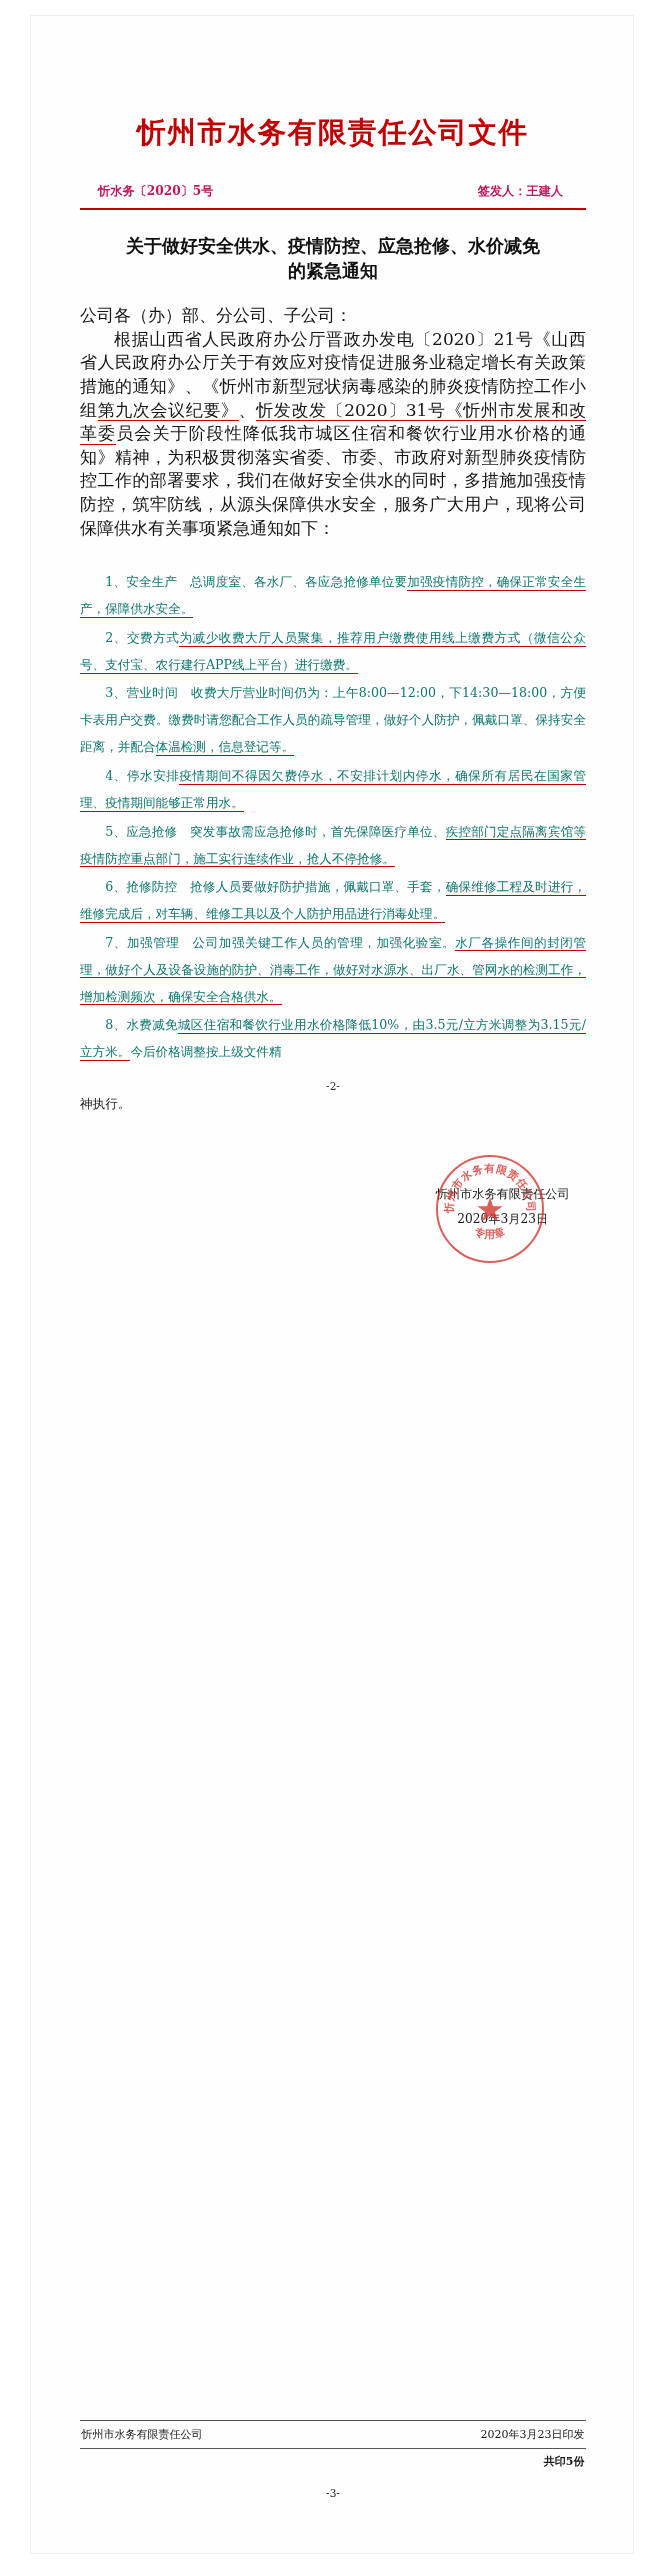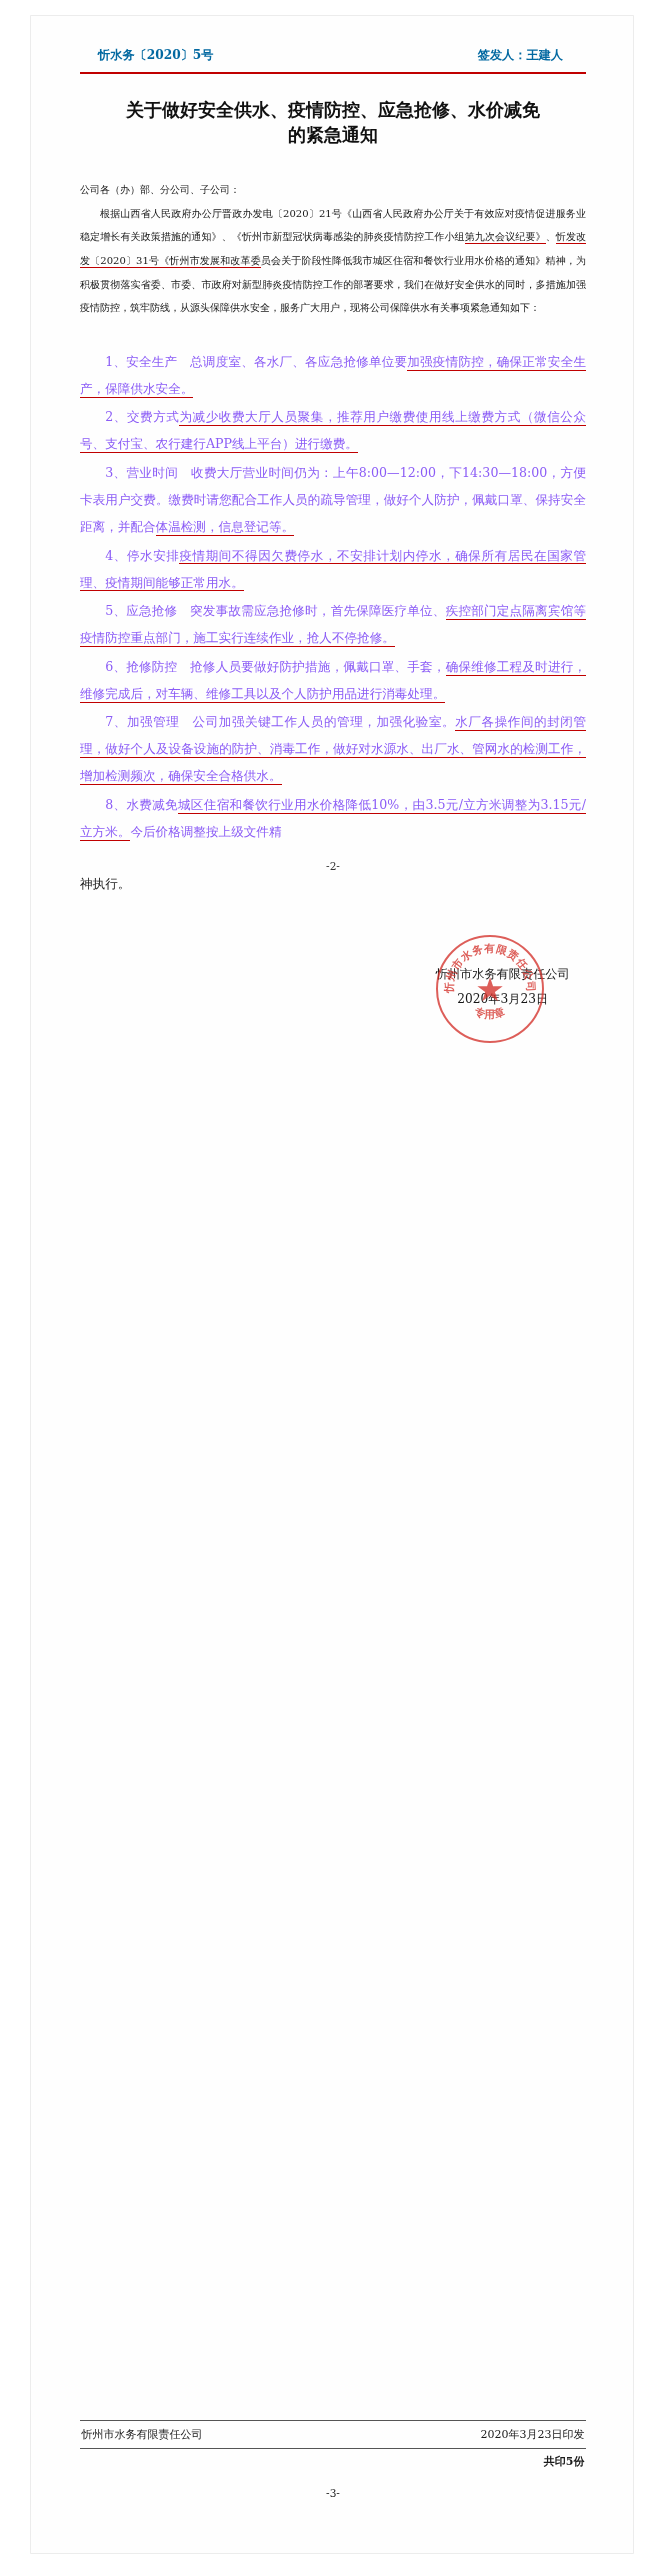--- a/index.html
+++ b/index.html
@@ -49,21 +49,21 @@
 
   
   .docline {
     margin-top: 31px;
     display: flex;
     justify-content: space-between;
     align-items: baseline;
     font-size: 12.2px;
     font-family: "DejaVu Serif", "Liberation Serif", serif;
     font-weight: bold;
-    color: #0369a1;
+    color: #be185d;
   }
   .docline .left { margin-left: 18px; }
   .docline .right { margin-right: 23px; }
 
   .redbar {
     margin-top: 8.1px;
     height: 1.6px;
     background: #c00000;
   }
 
@@ -74,38 +74,38 @@
     font-family: "DejaVu Serif", "Liberation Serif", serif;
     font-weight: bold;
     font-size: 18px;
     line-height: 24.4px;
     color: #111;
   }
   .title .l2 { display: block; }
 
   
   .body {
-    margin-top: 31px;
-    font-family: "DejaVu Serif", "Liberation Serif", serif;
-    font-size: 10px;
+    margin-top: 21px;
+    font-family: "DejaVu Serif", "Liberation Serif", serif;
+    font-size: 17px;
     line-height: 23.6px;
     color: #161616;
     text-align: justify;
   }
   .p-salutation { margin: 0 0 0 0; }
   .p-indent { text-indent: 2em; margin: 0; }
   .u { border-bottom: 1.2px solid #c00000; padding-bottom: 0.8px; }
 
   
   .items {
     margin-top: 28px;
     font-family: "DejaVu Serif", "Liberation Serif", serif;
     font-size: 12.6px;
     line-height: 27px;
-    color: #8b5cf6;
+    color: #0f766e;
     text-align: justify;
   }
   .item {
     text-indent: 2em;
     margin: 0 0 1.6px 0;
   }
   .item .seg-u {
     border-bottom: 1.2px solid #c00000;
     padding-bottom: 0.8px;
   }
@@ -205,20 +205,21 @@
     font-size: 10.6px;
   }
 </style>
 </head>
 <body>
 
 <div class="page">
   <div class="sheet">
     <div class="inner">
 
+      <div class="masthead">忻州市水务有限责任公司文件</div>
 
       <div class="docline">
         <span class="left">忻水务〔2020〕5号</span>
         <span class="right">签发人：王建人</span>
       </div>
       <div class="redbar"></div>
 
       <div class="title">
         <span class="l1">关于做好安全供水、疫情防控、应急抢修、水价减免</span>
         <span class="l2">的紧急通知</span>

